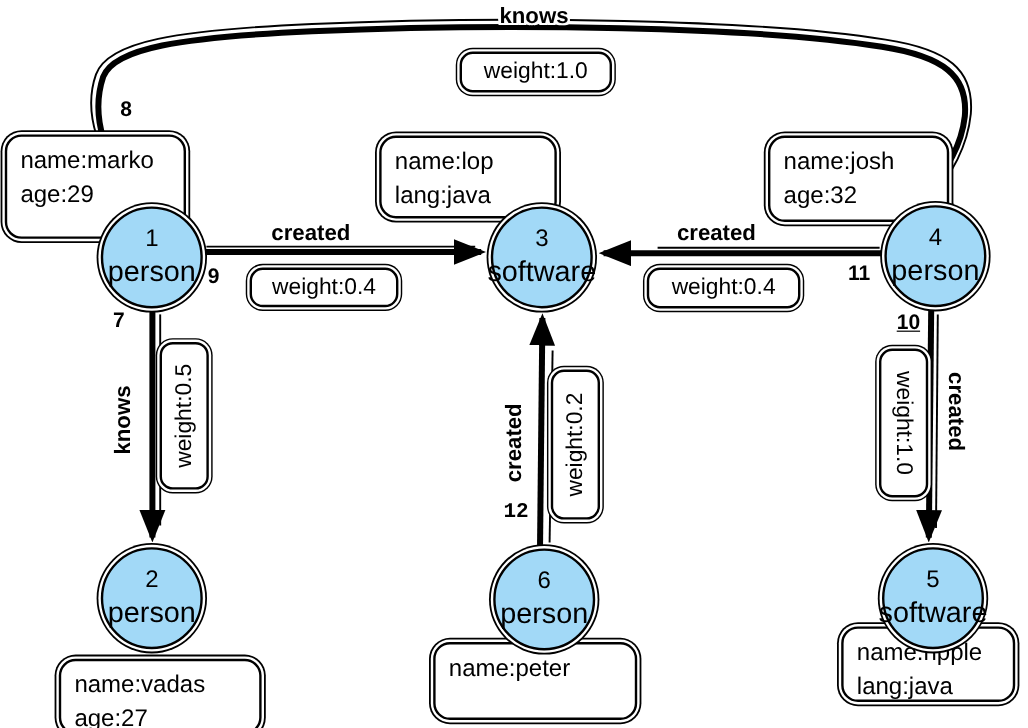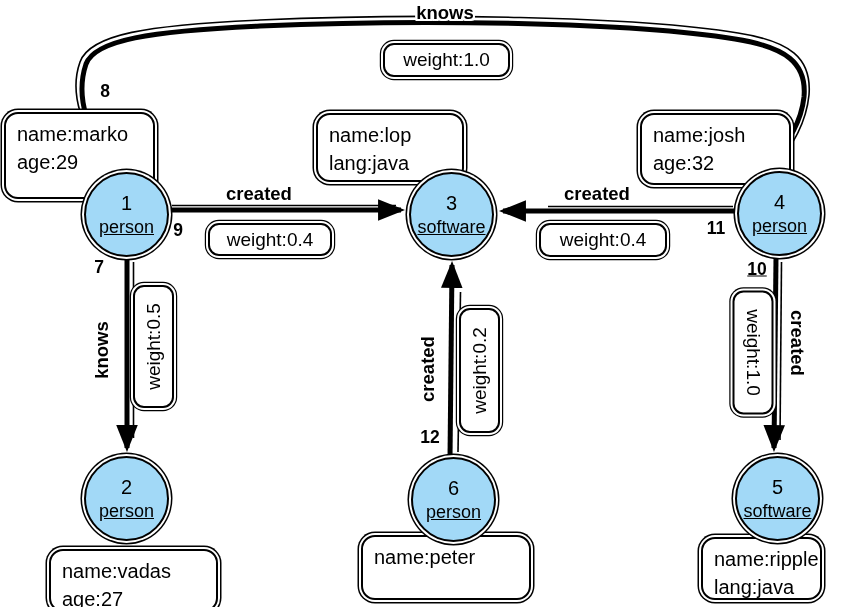--- a/index.html
+++ b/index.html
@@ -22,21 +22,21 @@
     width: 81px; height: 81px;
     border-radius: 50%;
     background: #a2d9f7;
     border: 2.5px solid #000;
     box-shadow: 0 0 0 2px #fff, 0 0 0 3.5px #000;
     display: flex; flex-direction: column;
     align-items: center; justify-content: center;
     line-height: 1.25;
   }
   .node .nid   { font-size: 20px; }
-  .node .ntype { font-size: 18px; text-decoration: underline; }
+  .node .ntype { font-size: 24px; }
 
   
   .pbox {
     position: absolute;
     background: #fff;
     border: 2.5px solid #000;
     border-radius: 14px;
     box-shadow: 0 0 0 2px #fff, 0 0 0 3.5px #000;
     font-size: 20px;
     line-height: 1.42;
@@ -124,21 +124,21 @@
 
   <div class="pbox" style="left:49px; top:549px; width:169px; height:63px;">
     <div>name:vadas</div>
     <div>age:27</div>
   </div>
 
   <div class="pbox" style="left:361px; top:535px; width:170px; height:65px;">
     <div>name:peter</div>
   </div>
 
-  <div class="pbox" style="left:701px; top:537px; width:121px; height:63px;">
+  <div class="pbox" style="left:701px; top:522px; width:145px; height:63px;">
     <div>name:ripple</div>
     <div>lang:java</div>
   </div>
 
   <div class="wbox" style="left:383px; top:43px; width:127px; height:34px;">weight:1.0</div>
 
   <div class="wbox" style="left:208px; top:223px; width:124px; height:33px;">weight:0.4</div>
 
   <div class="wbox" style="left:539px; top:223px; width:128px; height:34px;">weight:0.4</div>
 
@@ -178,15 +178,15 @@
   <div class="elabel" style="left:597px; top:194px;">created</div>
   <div class="elabel rot-ccw" style="left:102px; top:350px;">knows</div>
   <div class="elabel rot-ccw" style="left:428px; top:369px;">created</div>
   <div class="elabel rot-cw" style="left:797px; top:343px;">created</div>
 
   <div class="enum" style="left:105px; top:91px;">8</div>
   <div class="enum" style="left:178px; top:230px;">9</div>
   <div class="enum" style="left:99px; top:267px;">7</div>
   <div class="enum" style="left:716px; top:228px;">11</div>
   <div class="enum" style="left:757px; top:269px;text-decoration:underline;">10</div>
-  <div class="enum" style="left:430px; top:437px;">12</div>
+  <div class="enum" style="left:430px; top:427px;font-family:Liberation Mono, monospace;">12</div>
 
 </div>
 
 </body></html>

